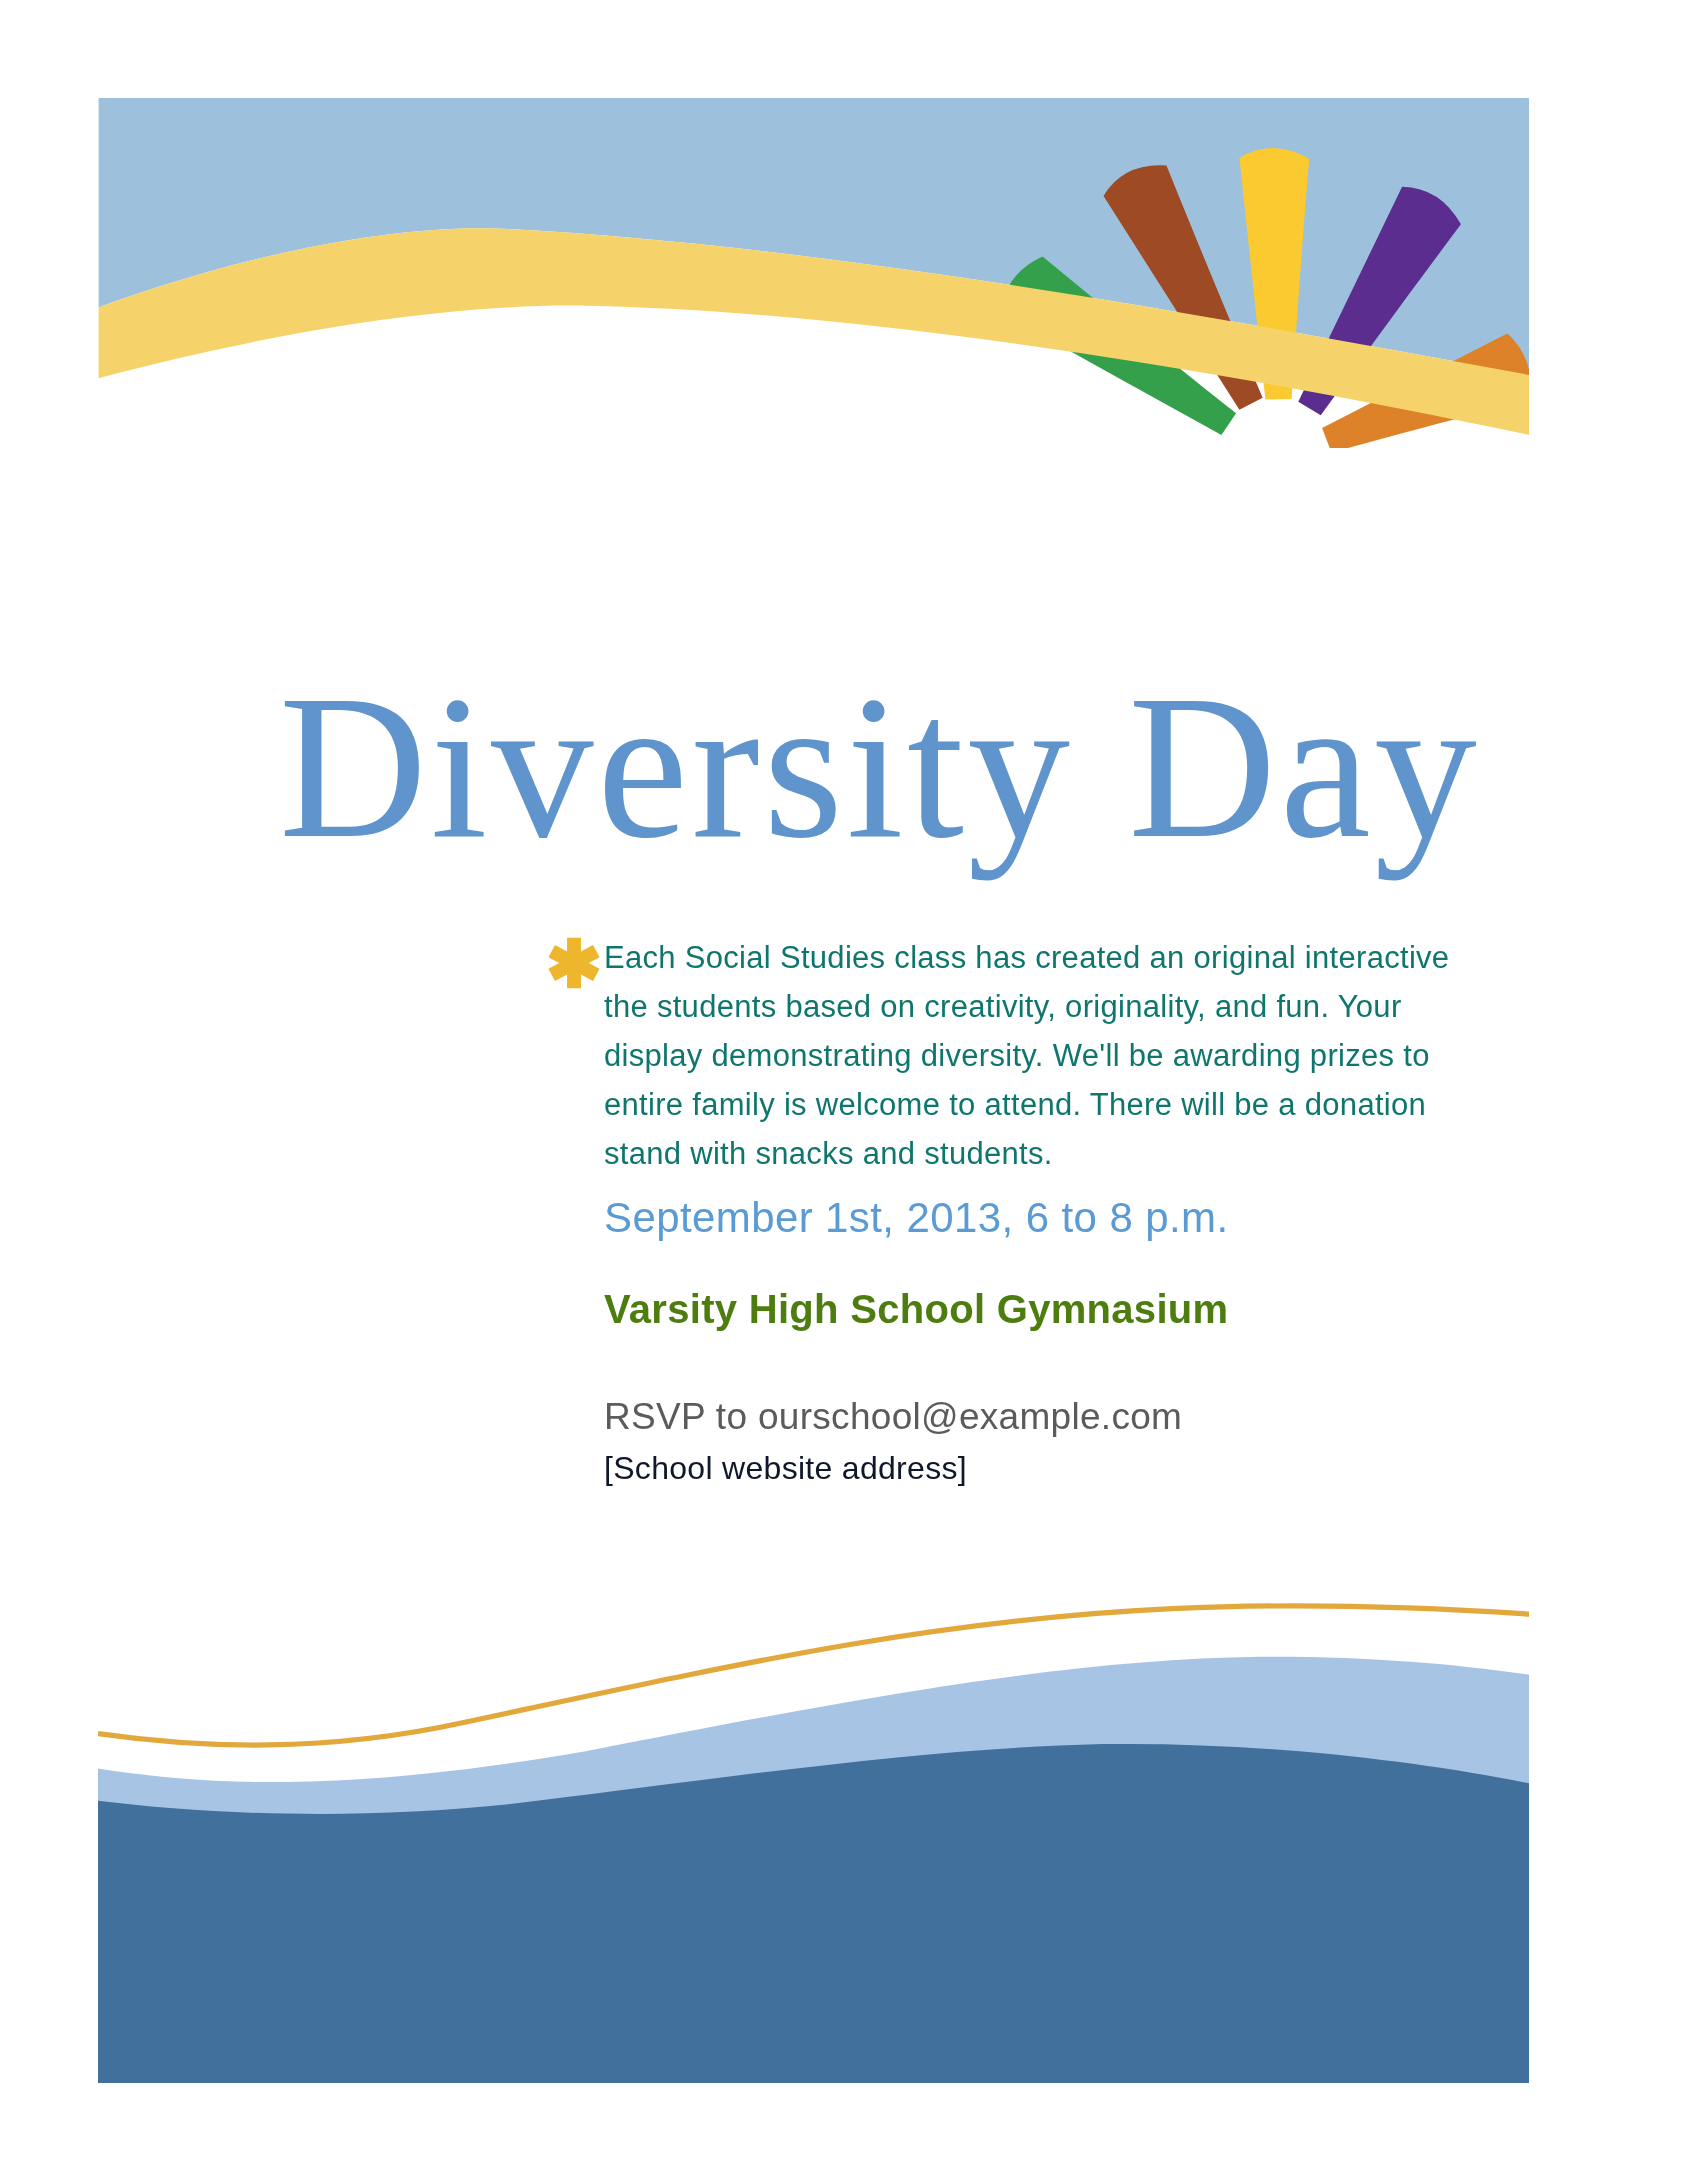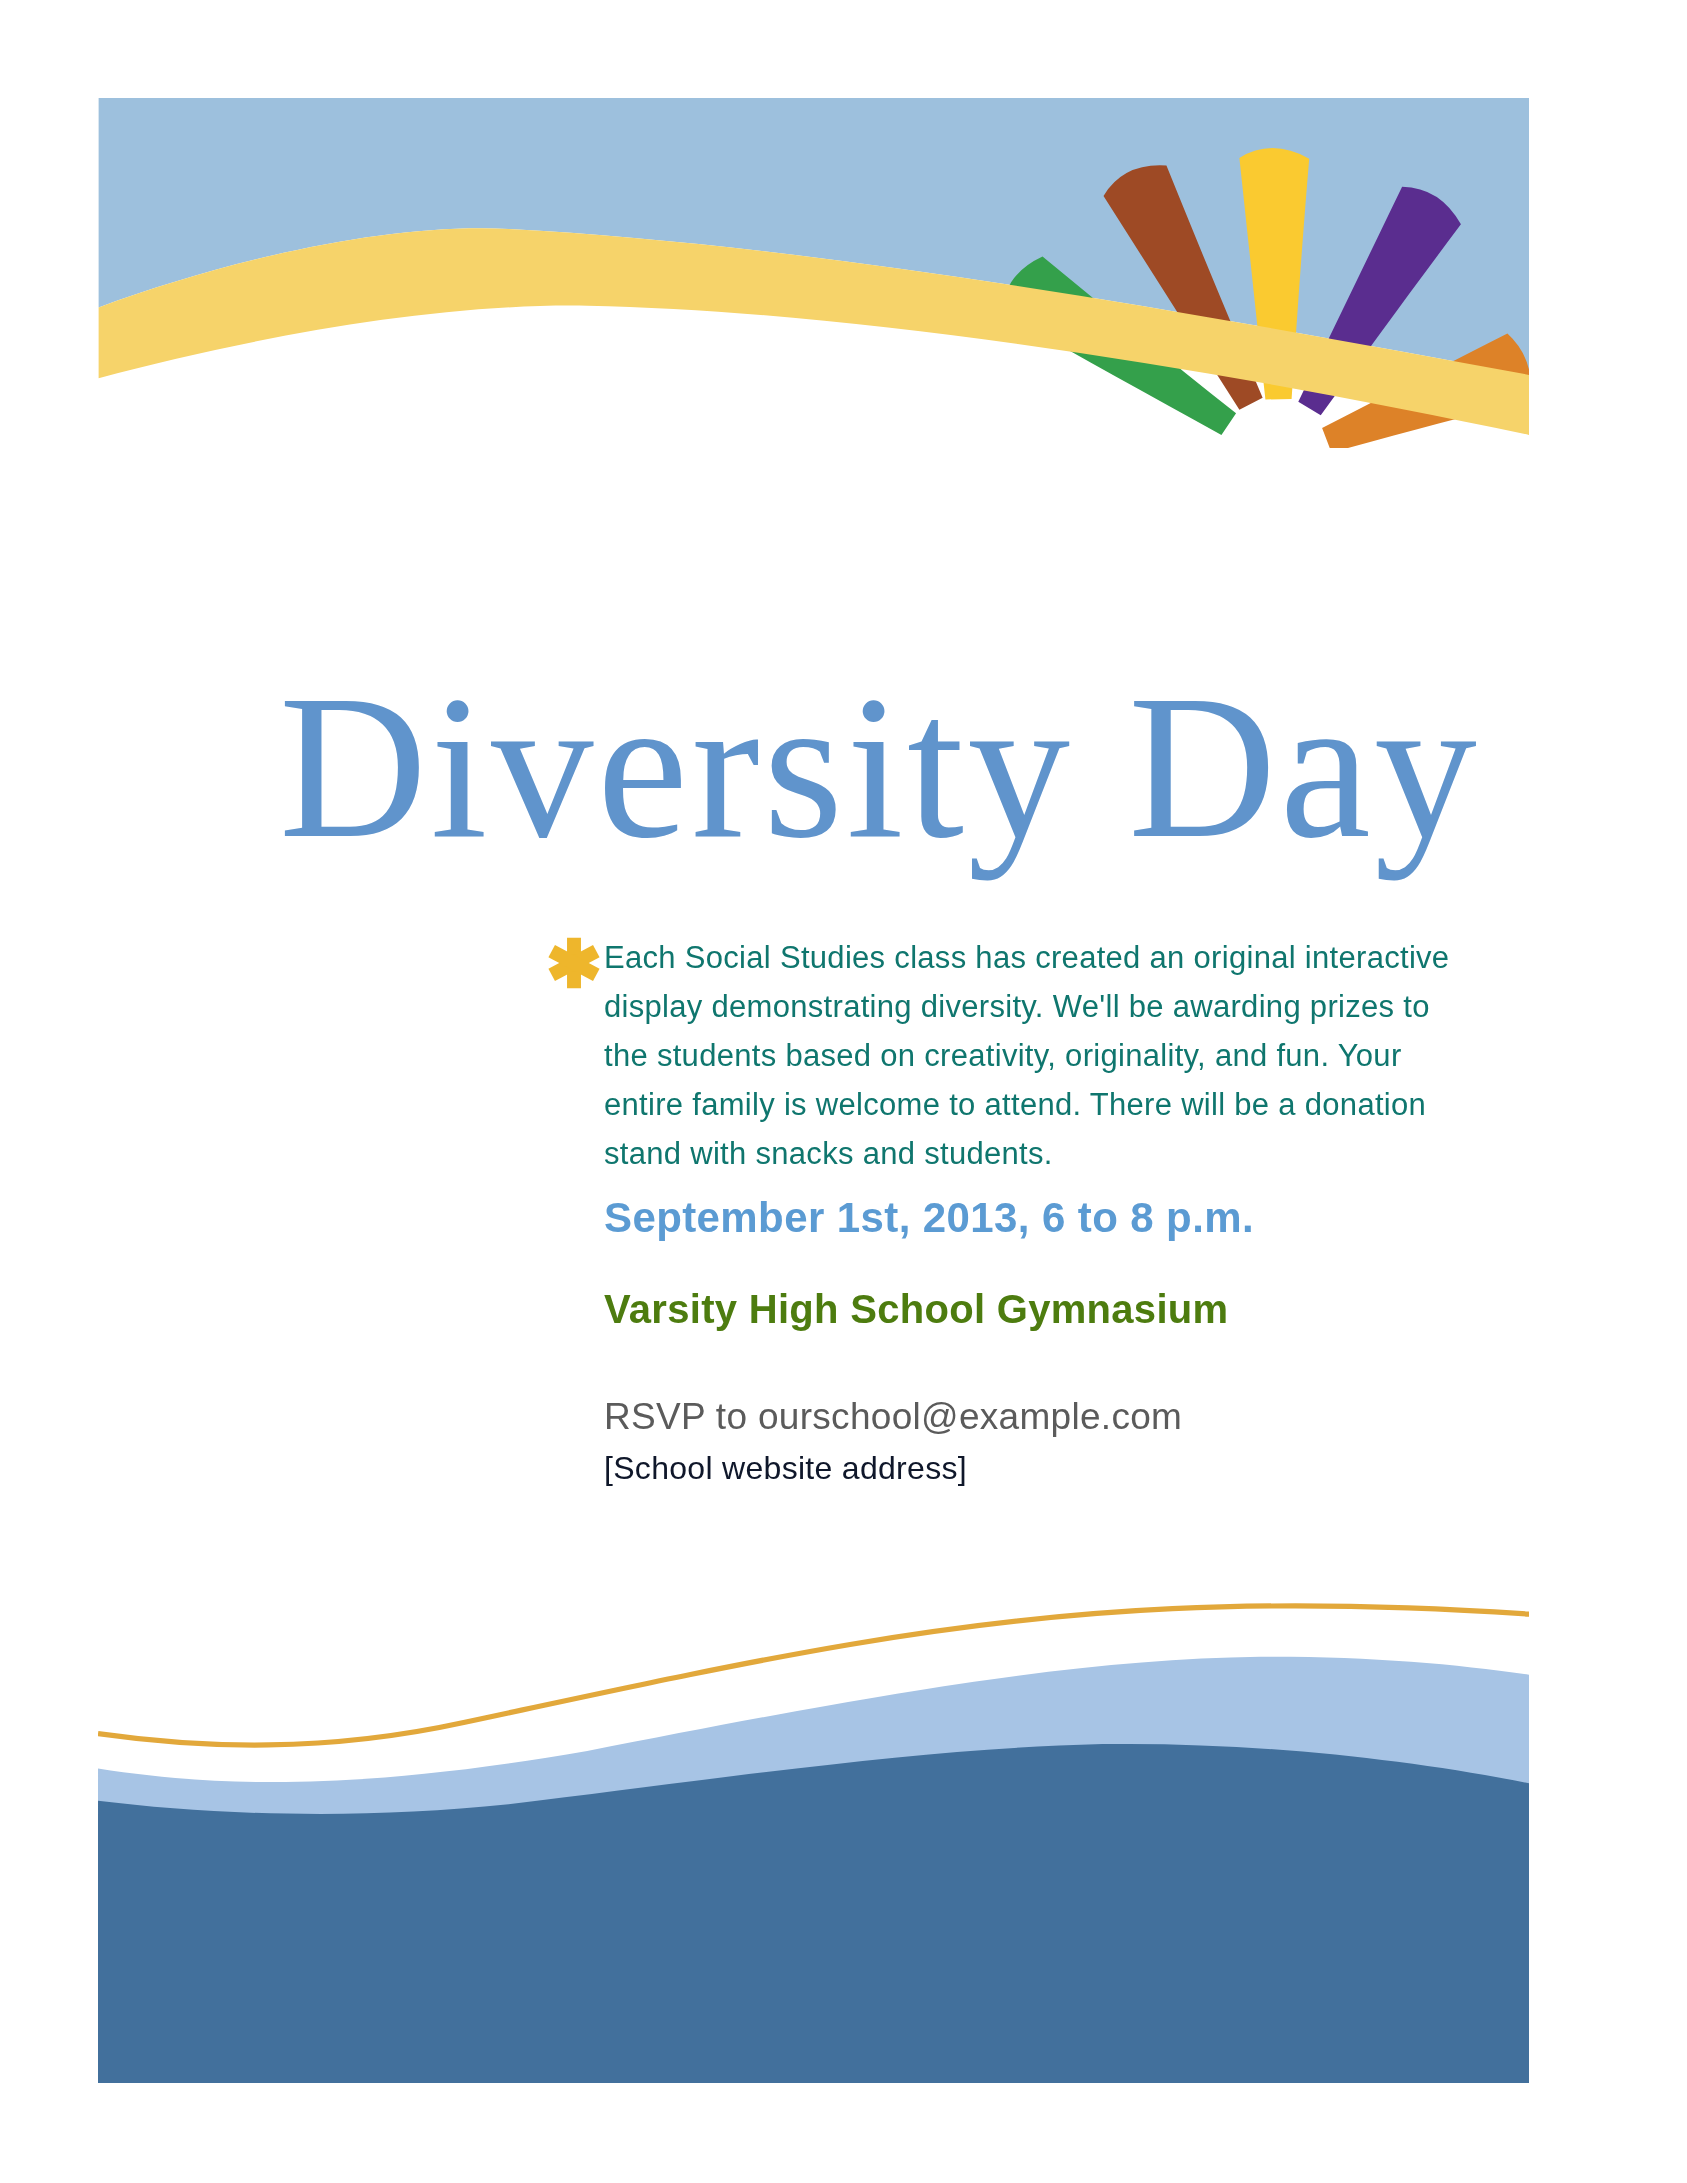--- a/index.html
+++ b/index.html
@@ -32,21 +32,21 @@
     font-size:31px;line-height:49px;
     letter-spacing:0.3px;
     white-space:nowrap;
   }
 
   
   .datetime{
     left:604px;top:1195px;
     color:#5B9BD3;
     font-size:42px;line-height:45px;
-    font-weight:bold;
+    font-weight:normal;
     letter-spacing:0.4px;
     white-space:nowrap;
   }
   .venue{
     left:604px;top:1284px;
     color:#4d7c0f;
     font-size:40px;line-height:50px;
     font-weight:bold;
     letter-spacing:0.3px;
     white-space:nowrap;
@@ -94,22 +94,22 @@
   <svg class="abs asterisk" width="54" height="54" viewBox="-31 -31 62 62" aria-hidden="true">
     <g stroke="#EEB62C" stroke-width="16">
       <line x1="0" y1="-29" x2="0" y2="29"></line>
       <line x1="0" y1="-29" x2="0" y2="29" transform="rotate(62)"></line>
       <line x1="0" y1="-29" x2="0" y2="29" transform="rotate(-62)"></line>
     </g>
   </svg>
 
   <div class="abs intro">
     <div>Each Social Studies class has created an original interactive</div>
+    <div>the students based on creativity, originality, and fun. Your</div>
     <div>display demonstrating diversity. We'll be awarding prizes to</div>
-    <div>the students based on creativity, originality, and fun. Your</div>
     <div>entire family is welcome to attend. There will be a donation</div>
     <div>stand with snacks and students.</div>
   </div>
 
   <div class="abs datetime">September 1st, 2013, 6 to 8 p.m.</div>
 
   <div class="abs venue">
     <div>Varsity High School Gymnasium</div>
   </div>
 

